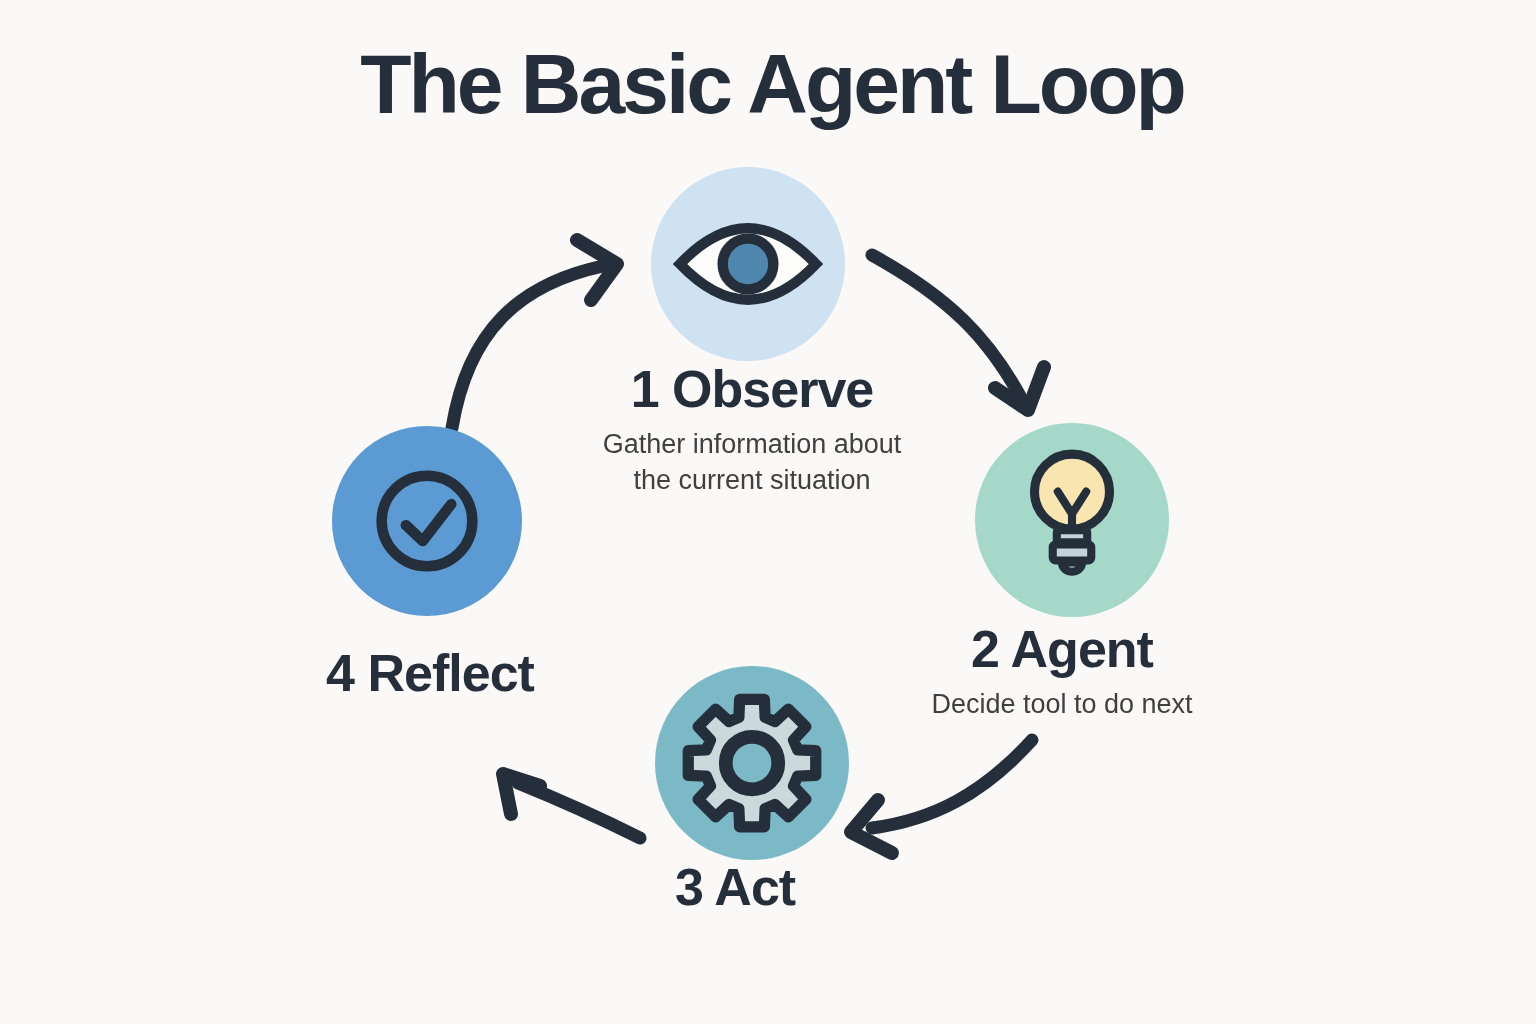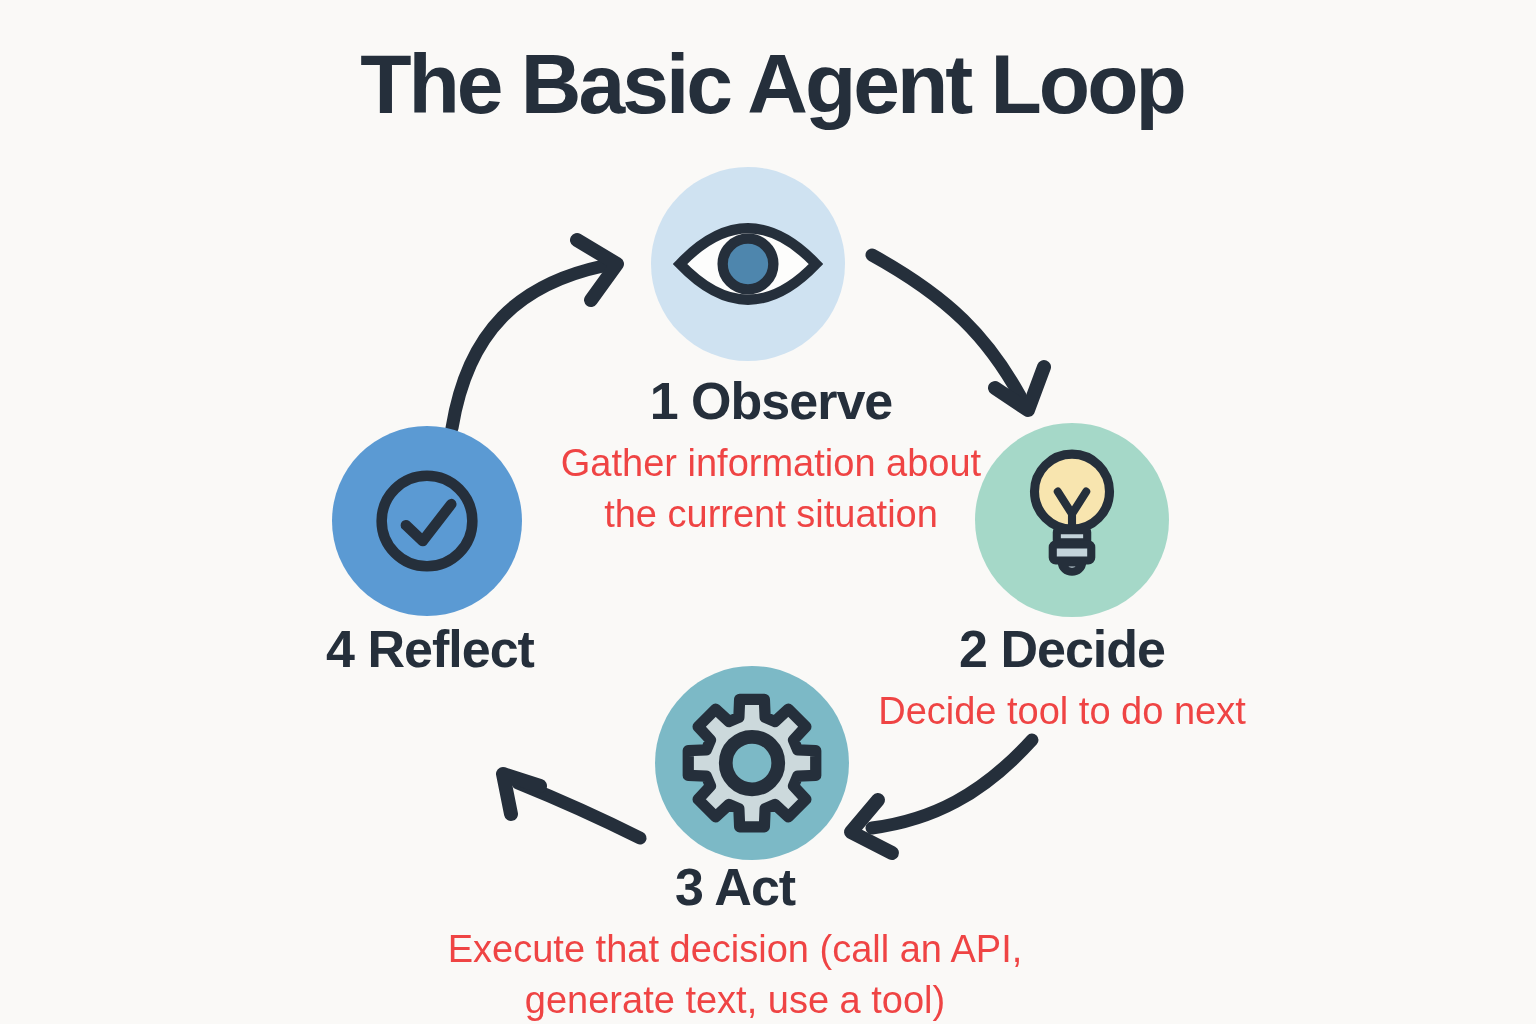--- a/index.html
+++ b/index.html
@@ -22,25 +22,25 @@
   .node-observe{left:651px;top:167px;width:194px;height:194px;}
   .node-think{left:975px;top:423px;width:194px;height:194px;}
   .node-act{left:655px;top:666px;width:194px;height:194px;}
   .node-reflect{left:332px;top:426px;width:190px;height:190px;}
   .step-text{position:absolute;text-align:center;color:#252f3b;}
   .step-heading{
     font-size:52px;font-weight:700;letter-spacing:-1px;line-height:1.15;
     margin-bottom:6px;color:#252f3b;
   }
   .step-desc{
-    font-size:38px;line-height:1.35;white-space:pre-line;color:#ef4444;
+    font-size:27px;line-height:1.35;white-space:pre-line;color:#404040;
   }
-  .text-observe{left:471px;top:360px;width:600px;margin-top:12px;}
+  .text-observe{left:452px;top:360px;width:600px;}
   .text-think{left:812px;top:620px;width:500px;}
-  .text-reflect{left:180px;top:620px;width:500px;}
+  .text-reflect{left:180px;top:644px;width:500px;}
   .text-act{left:425px;top:858px;width:620px;}
   .arrows{position:absolute;left:0;top:0;width:1536px;height:1024px;pointer-events:none;}
   .arrows path{fill:none;stroke-linecap:round;stroke-linejoin:round;}
   .icon{display:block;}
 </style>
 </head>
 <body>
 
 <div class="canvas">
 
@@ -104,32 +104,30 @@
       <span>1</span>
       <span>Observe</span>
     </div>
     <div class="step-desc">Gather information about
 the current situation</div>
   </div>
 
   <div class="step-text text-think">
     <div class="step-heading">
       <span>2</span>
-      <span>Decide</span>
+      <span>Agent</span>
     </div>
     <div class="step-desc">Decide tool to do next</div>
   </div>
 
   <div class="step-text text-act">
     <div class="step-heading">
       <span>3</span>
       <span>Act</span>
     </div>
-    <div class="step-desc">Execute that decision (call an API,
-generate text, use a tool)</div>
   </div>
 
   <div class="step-text text-reflect">
     <div class="step-heading">
       <span>4</span>
       <span>Reflect</span>
     </div>
   </div>
 
 </div>

